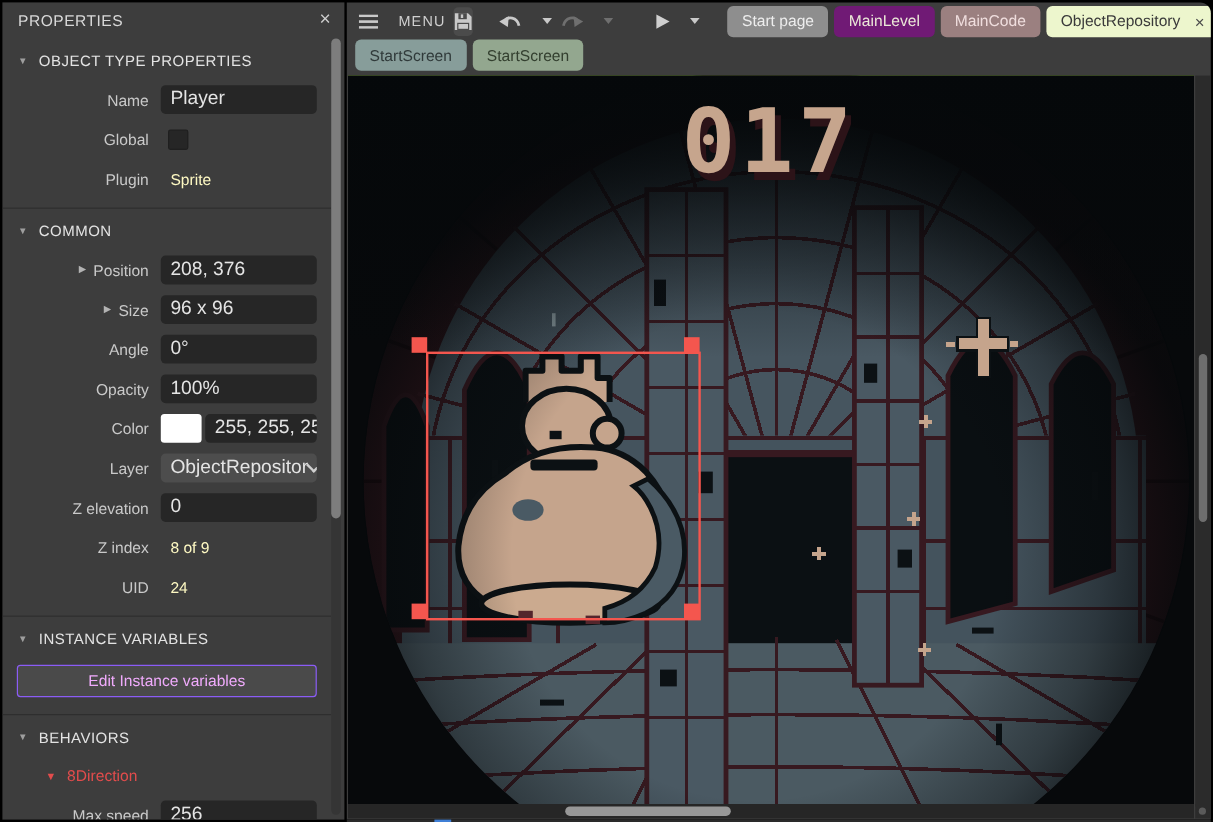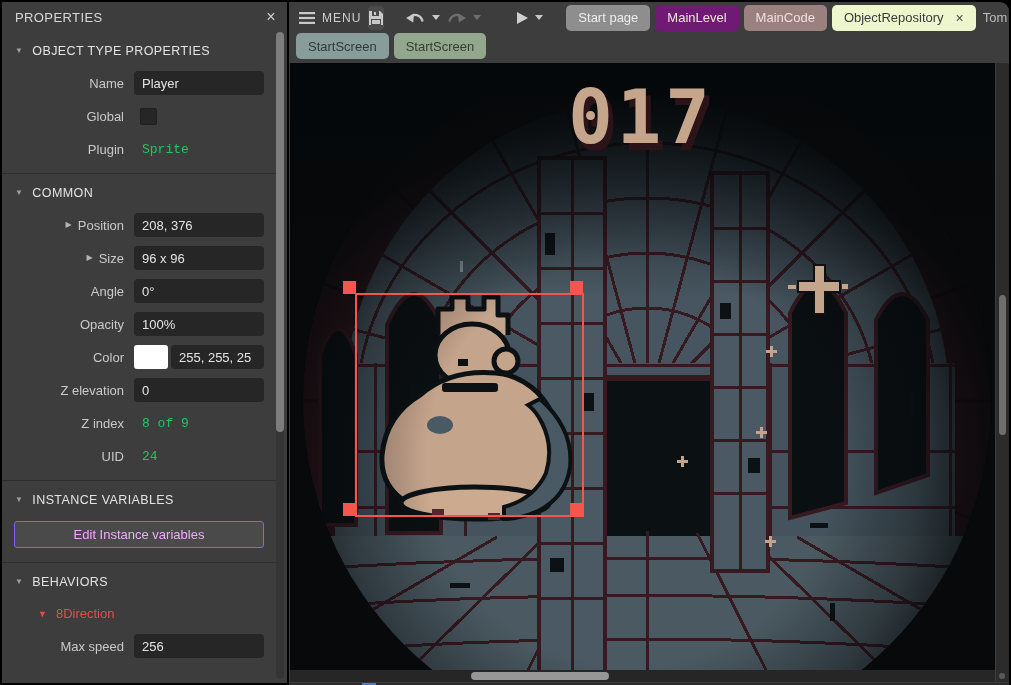--- a/index.html
+++ b/index.html
@@ -14,34 +14,34 @@
   .props-body{position:absolute;top:30px;left:0;width:274px;bottom:0;overflow:hidden;}
   .pscroll{position:absolute;top:30px;right:3px;width:8px;bottom:4px;background:#353535;border-radius:4px;}
   .pscroll .thumb{position:absolute;left:0;top:0;width:8px;height:400px;background:#7d7d7d;border-radius:4px;}
   .section{border-top:1px solid #2e2e2e;padding:5px 0 3px 0;}
   .section:first-child{border-top:none;}
   .sec-head{display:flex;align-items:center;gap:9px;padding:7px 0 13px 13px;color:#e3e3e3;font-size:12.5px;letter-spacing:.4px;}
   .tri{color:#9e9e9e;font-size:8px;line-height:8px;}
   .prow{display:flex;align-items:center;height:24px;margin:0 12px 9px 0;}
   .plabel{width:132px;display:flex;justify-content:flex-end;align-items:center;gap:6px;color:#c9c9c9;font-size:13px;padding-right:10px;box-sizing:border-box;flex:none;}
   .subtri{color:#b3b3b3;font-size:8px;line-height:8px;}
-  .pfield{flex:1;height:24px;background:#262626;border-radius:4px;color:#e4e4e4;font-size:13px;display:flex;align-items:center;padding:0 8px;box-sizing:border-box;white-space:nowrap;overflow:hidden;}
+  .pfield{flex:1;height:24px;background:#262626;border-radius:4px;color:#e4e4e4;font-size:16px;display:flex;align-items:center;padding:0 8px;box-sizing:border-box;white-space:nowrap;overflow:hidden;}
   .pfield.dropdown{background:#4d4d4d;justify-content:space-between;}
   .chev{width:7px;height:7px;border-right:2px solid #d0d0d0;border-bottom:2px solid #d0d0d0;transform:rotate(45deg) translate(-2px,-2px);flex:none;}
-  .pstatic{flex:1;color:#22c55e;font-size:13px;padding-left:8px;font-family:Liberation Mono, monospace;}
+  .pstatic{flex:1;color:#fef9c3;font-size:13px;padding-left:8px;}
   .checkbox{width:15px;height:15px;background:#262626;border:1px solid #1f1f1f;border-radius:2px;}
   .swatch{width:34px;height:24px;background:#fff;border-radius:3px;margin-right:3px;flex:none;}
   .btn-wide{margin:1px 12px 11px 12px;height:25px;background:#4a4a4a;border:1px solid #8b5cf6;border-radius:3px;color:#f0abfc;font-size:13px;display:flex;align-items:center;justify-content:center;}
   .behavior{display:flex;align-items:center;gap:9px;padding:4px 0 13px 36px;font-size:13px;color:#e24c4c;}
   .behavior .tri{color:#e24c4c;font-size:9px;}
 
   
   .workspace{position:absolute;left:289px;top:2px;width:720px;height:681px;background:#3d3d3d;border-top-right-radius:9px;overflow:hidden;}
   .toolbar{height:31px;display:flex;align-items:center;padding:0 8px 0 10px;gap:7px;}
-  .tbtn{display:flex;align-items:center;gap:7px;color:#cfcfcf;font-size:12px;letter-spacing:1px;}
+  .tbtn{display:flex;align-items:center;gap:17px;color:#cfcfcf;font-size:12px;letter-spacing:1px;}
   .save-btn{width:25px;height:24px;background:#4b4b4b;border-radius:4px;display:flex;align-items:center;justify-content:center;}
   .sep{width:1px;height:22px;background:#2d2d2d;margin:0 4px;}
   .caret{width:0;height:0;border-left:4px solid transparent;border-right:4px solid transparent;border-top:5px solid #c9c9c9;}
   .caret.dim{border-top-color:#6f6f6f;}
   .play-tri{width:0;height:0;border-left:11px solid #cfcfcf;border-top:6px solid transparent;border-bottom:6px solid transparent;}
   .tabs1{display:flex;gap:5px;margin-left:16px;}
   .chip{height:26px;border-radius:5px;display:flex;align-items:center;padding:0 12px;font-size:13px;white-space:nowrap;}
   .chip.t-start{background:#8e8e8e;color:#ededed;}
   .chip.t-mainlevel{background:#701a75;color:#ebe8d8;}
   .chip.t-maincode{background:#9b8080;color:#f0dede;}
@@ -117,20 +117,27 @@
         <span class="pfield">0°</span>
       </div>
       <div class="prow">
         <span class="plabel">Opacity</span>
         <span class="pfield">100%</span>
       </div>
       <div class="prow">
         <span class="plabel">Color</span>
         <span class="swatch"></span>
         <span class="pfield">255, 255, 25</span>
+      </div>
+      <div class="prow">
+        <span class="plabel">Layer</span>
+        <span class="pfield dropdown">
+          <span>ObjectRepositor</span>
+          <span class="chev"></span>
+        </span>
       </div>
       <div class="prow">
         <span class="plabel">Z elevation</span>
         <span class="pfield">0</span>
       </div>
       <div class="prow">
         <span class="plabel">Z index</span>
         <span class="pstatic">8 of 9</span>
       </div>
       <div class="prow">

